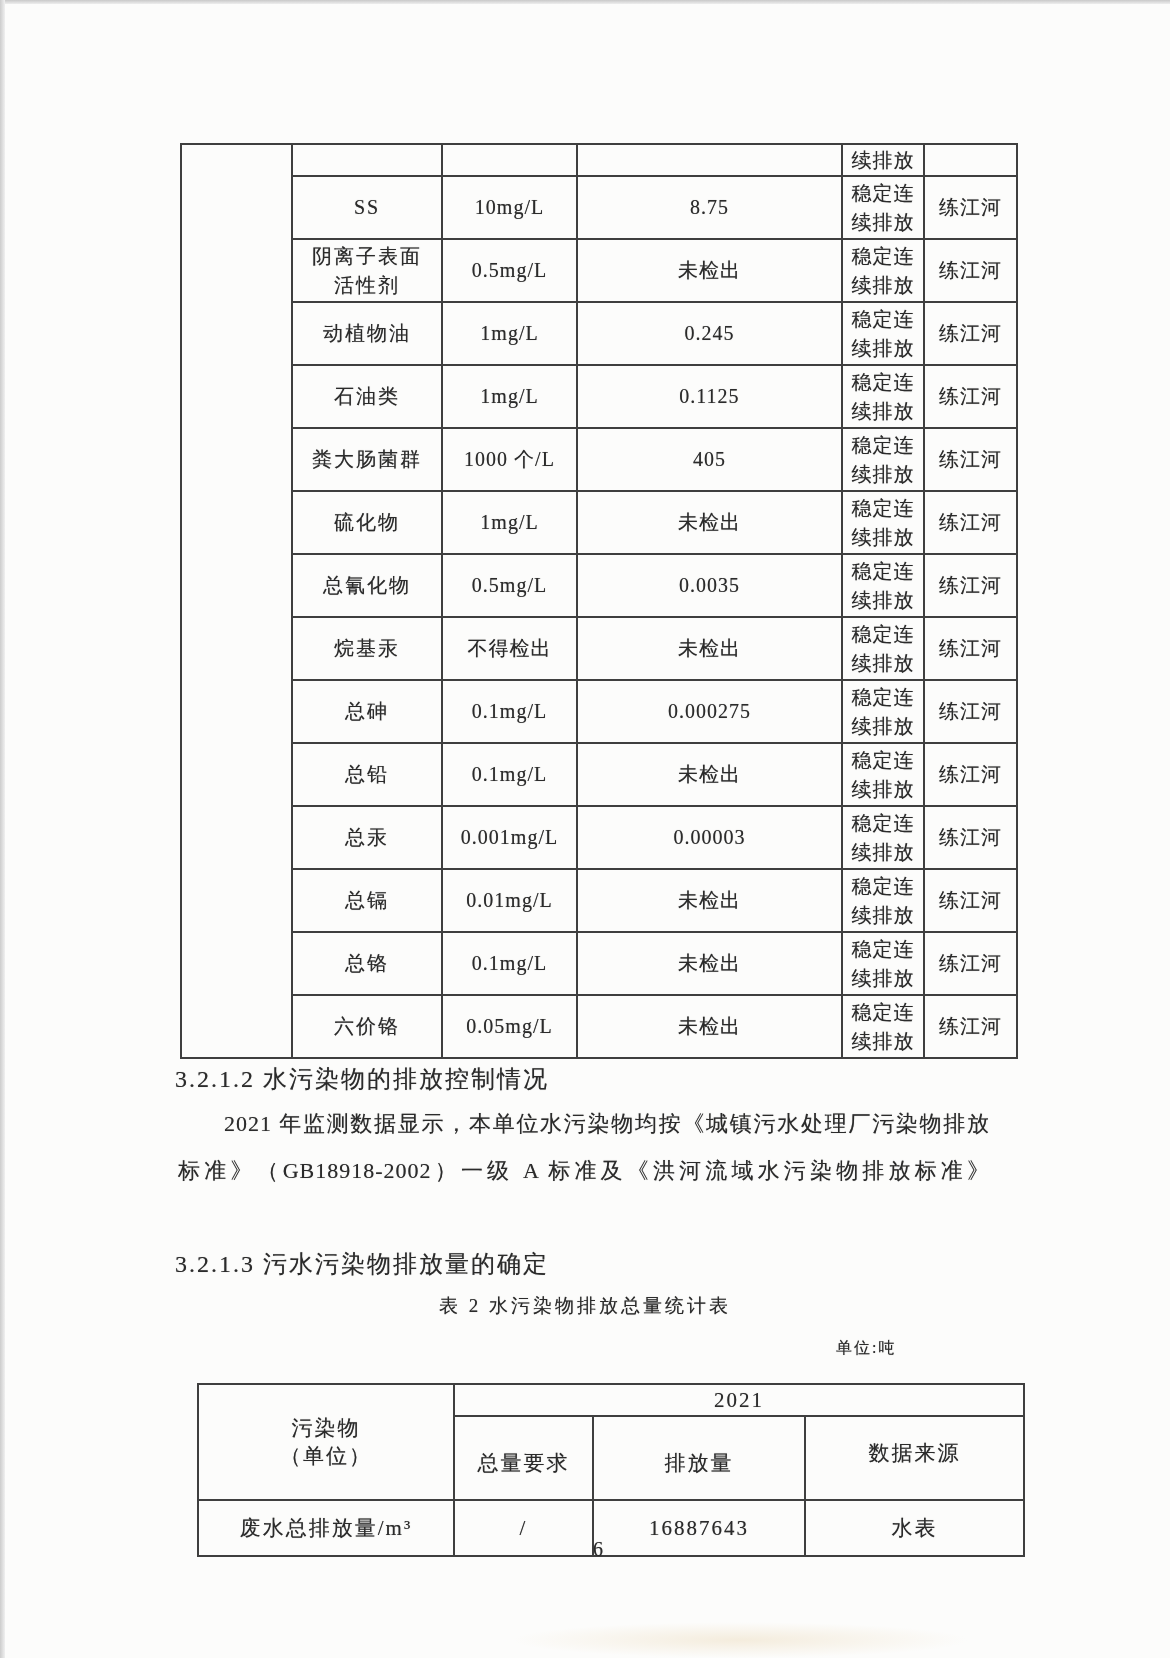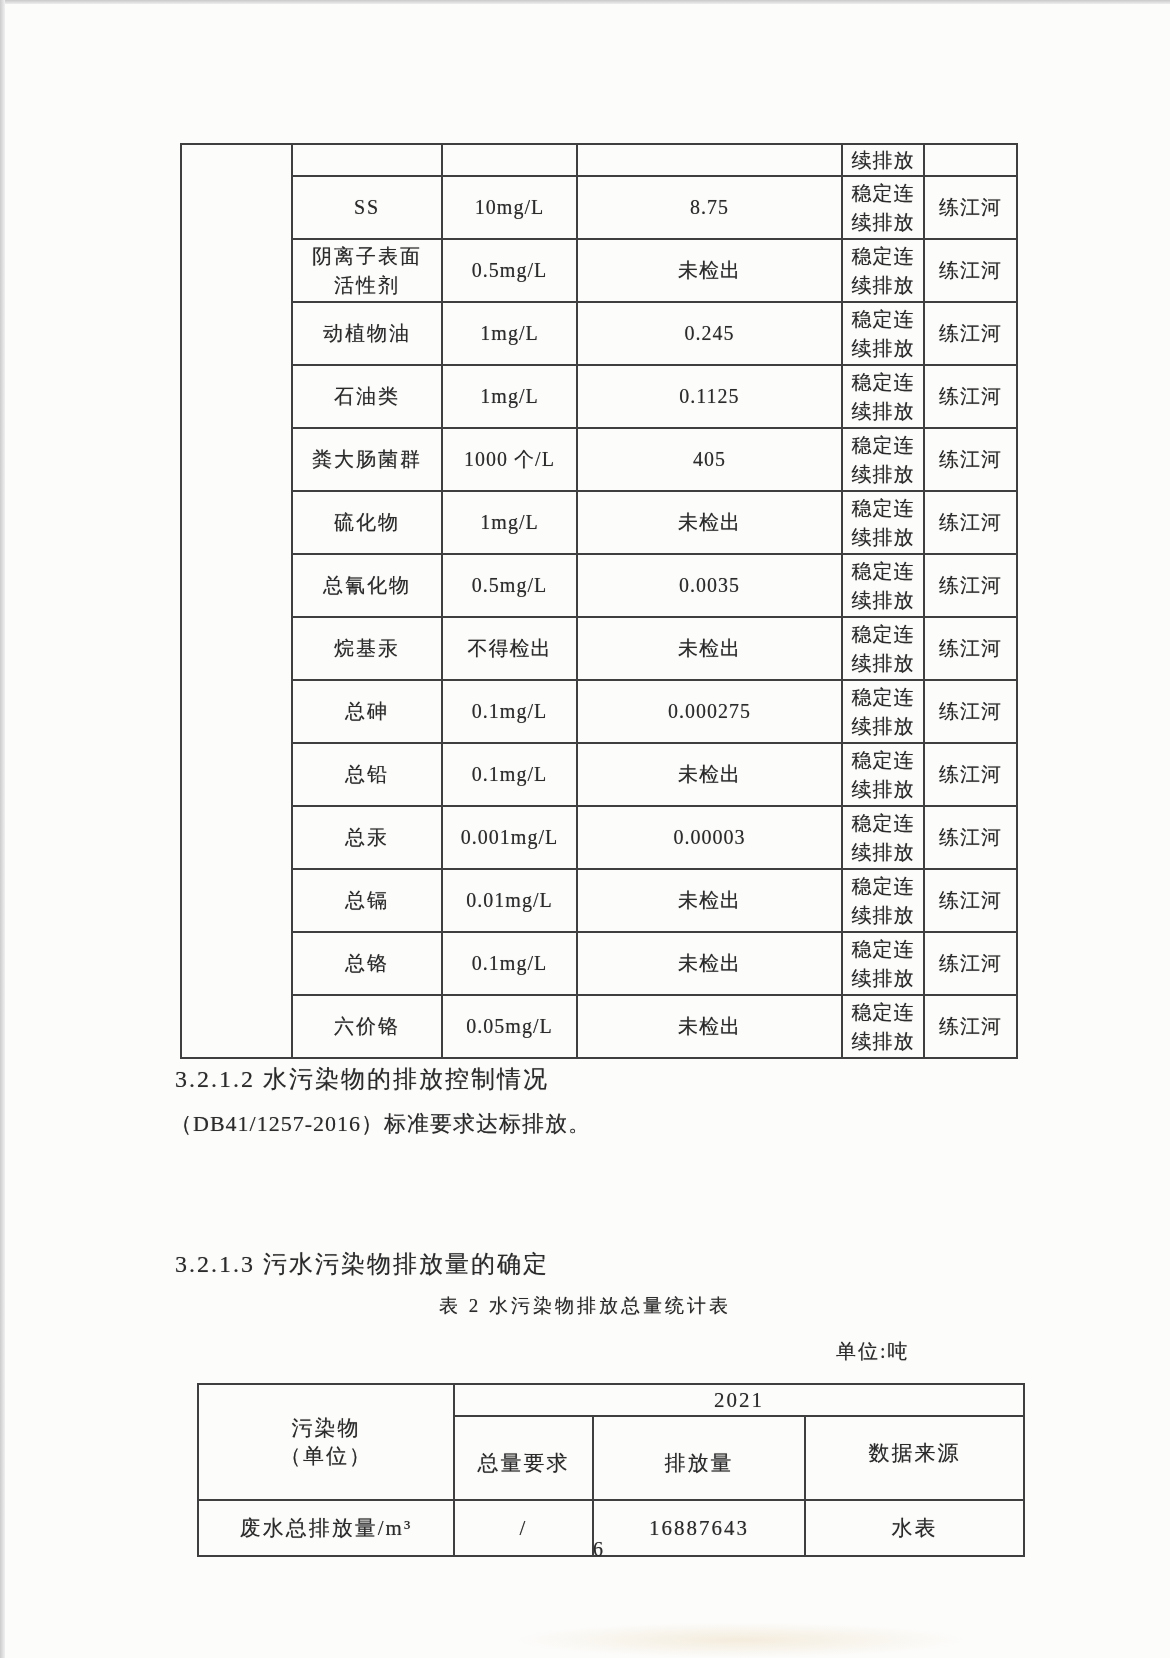--- a/index.html
+++ b/index.html
@@ -44,21 +44,21 @@
   .h2{top:1248px;}
   .para{position:absolute;left:178px;top:1100px;width:812px;
     font-size:22px;letter-spacing:1px;}
   .para .pline{height:47px;line-height:47px;text-align:justify;text-align-last:justify;white-space:nowrap;}
   .para .pline.indent{padding-left:46px;}
   .para .pline.last{text-align-last:left;margin-left:-8px;}
 
   .caption{position:absolute;left:170px;top:1293px;width:830px;
     text-align:center;font-size:19px;letter-spacing:3px;}
   .unit-label{position:absolute;left:836px;top:1338px;
-    font-size:20px;letter-spacing:2px;}
+    font-size:16px;letter-spacing:2px;}
 
   
   .t2{position:absolute;left:197px;top:1383px;width:826px;}
   .t2 td{
     border:2px solid #3f3f3f;
     text-align:center;vertical-align:middle;
     font-size:21px;line-height:28px;letter-spacing:2px;
   }
   .t2 tr.r-year{height:32px;}
   .t2 tr.r-sub{height:84px;}
@@ -204,21 +204,22 @@
         <td>未检出</td>
         <td class="dischargecol">稳定连续排放</td>
         <td>练江河</td>
       </tr>
     </tbody>
 </table>
 
 <div class="h-num h1 soft">3.2.1.2 水污染物的排放控制情况</div>
 
 <div class="para soft">
-  <div class="pline last">（DB41/1257-2016）标准要求达标排放。</div>
+  <div class="pline indent">2021 年监测数据显示，本单位水污染物均按《城镇污水处理厂污染物排放</div>
+  <div class="pline">标准》（GB18918-2002）一级 A 标准及《洪河流域水污染物排放标准》</div>
 </div>
 
 <div class="h-num h2 soft">3.2.1.3 污水污染物排放量的确定</div>
 
 <div class="caption soft">表 2 水污染物排放总量统计表</div>
 <div class="unit-label soft">单位:吨</div>
 
 <table class="t2 soft">
   <colgroup>
     <col style="width:256px">

